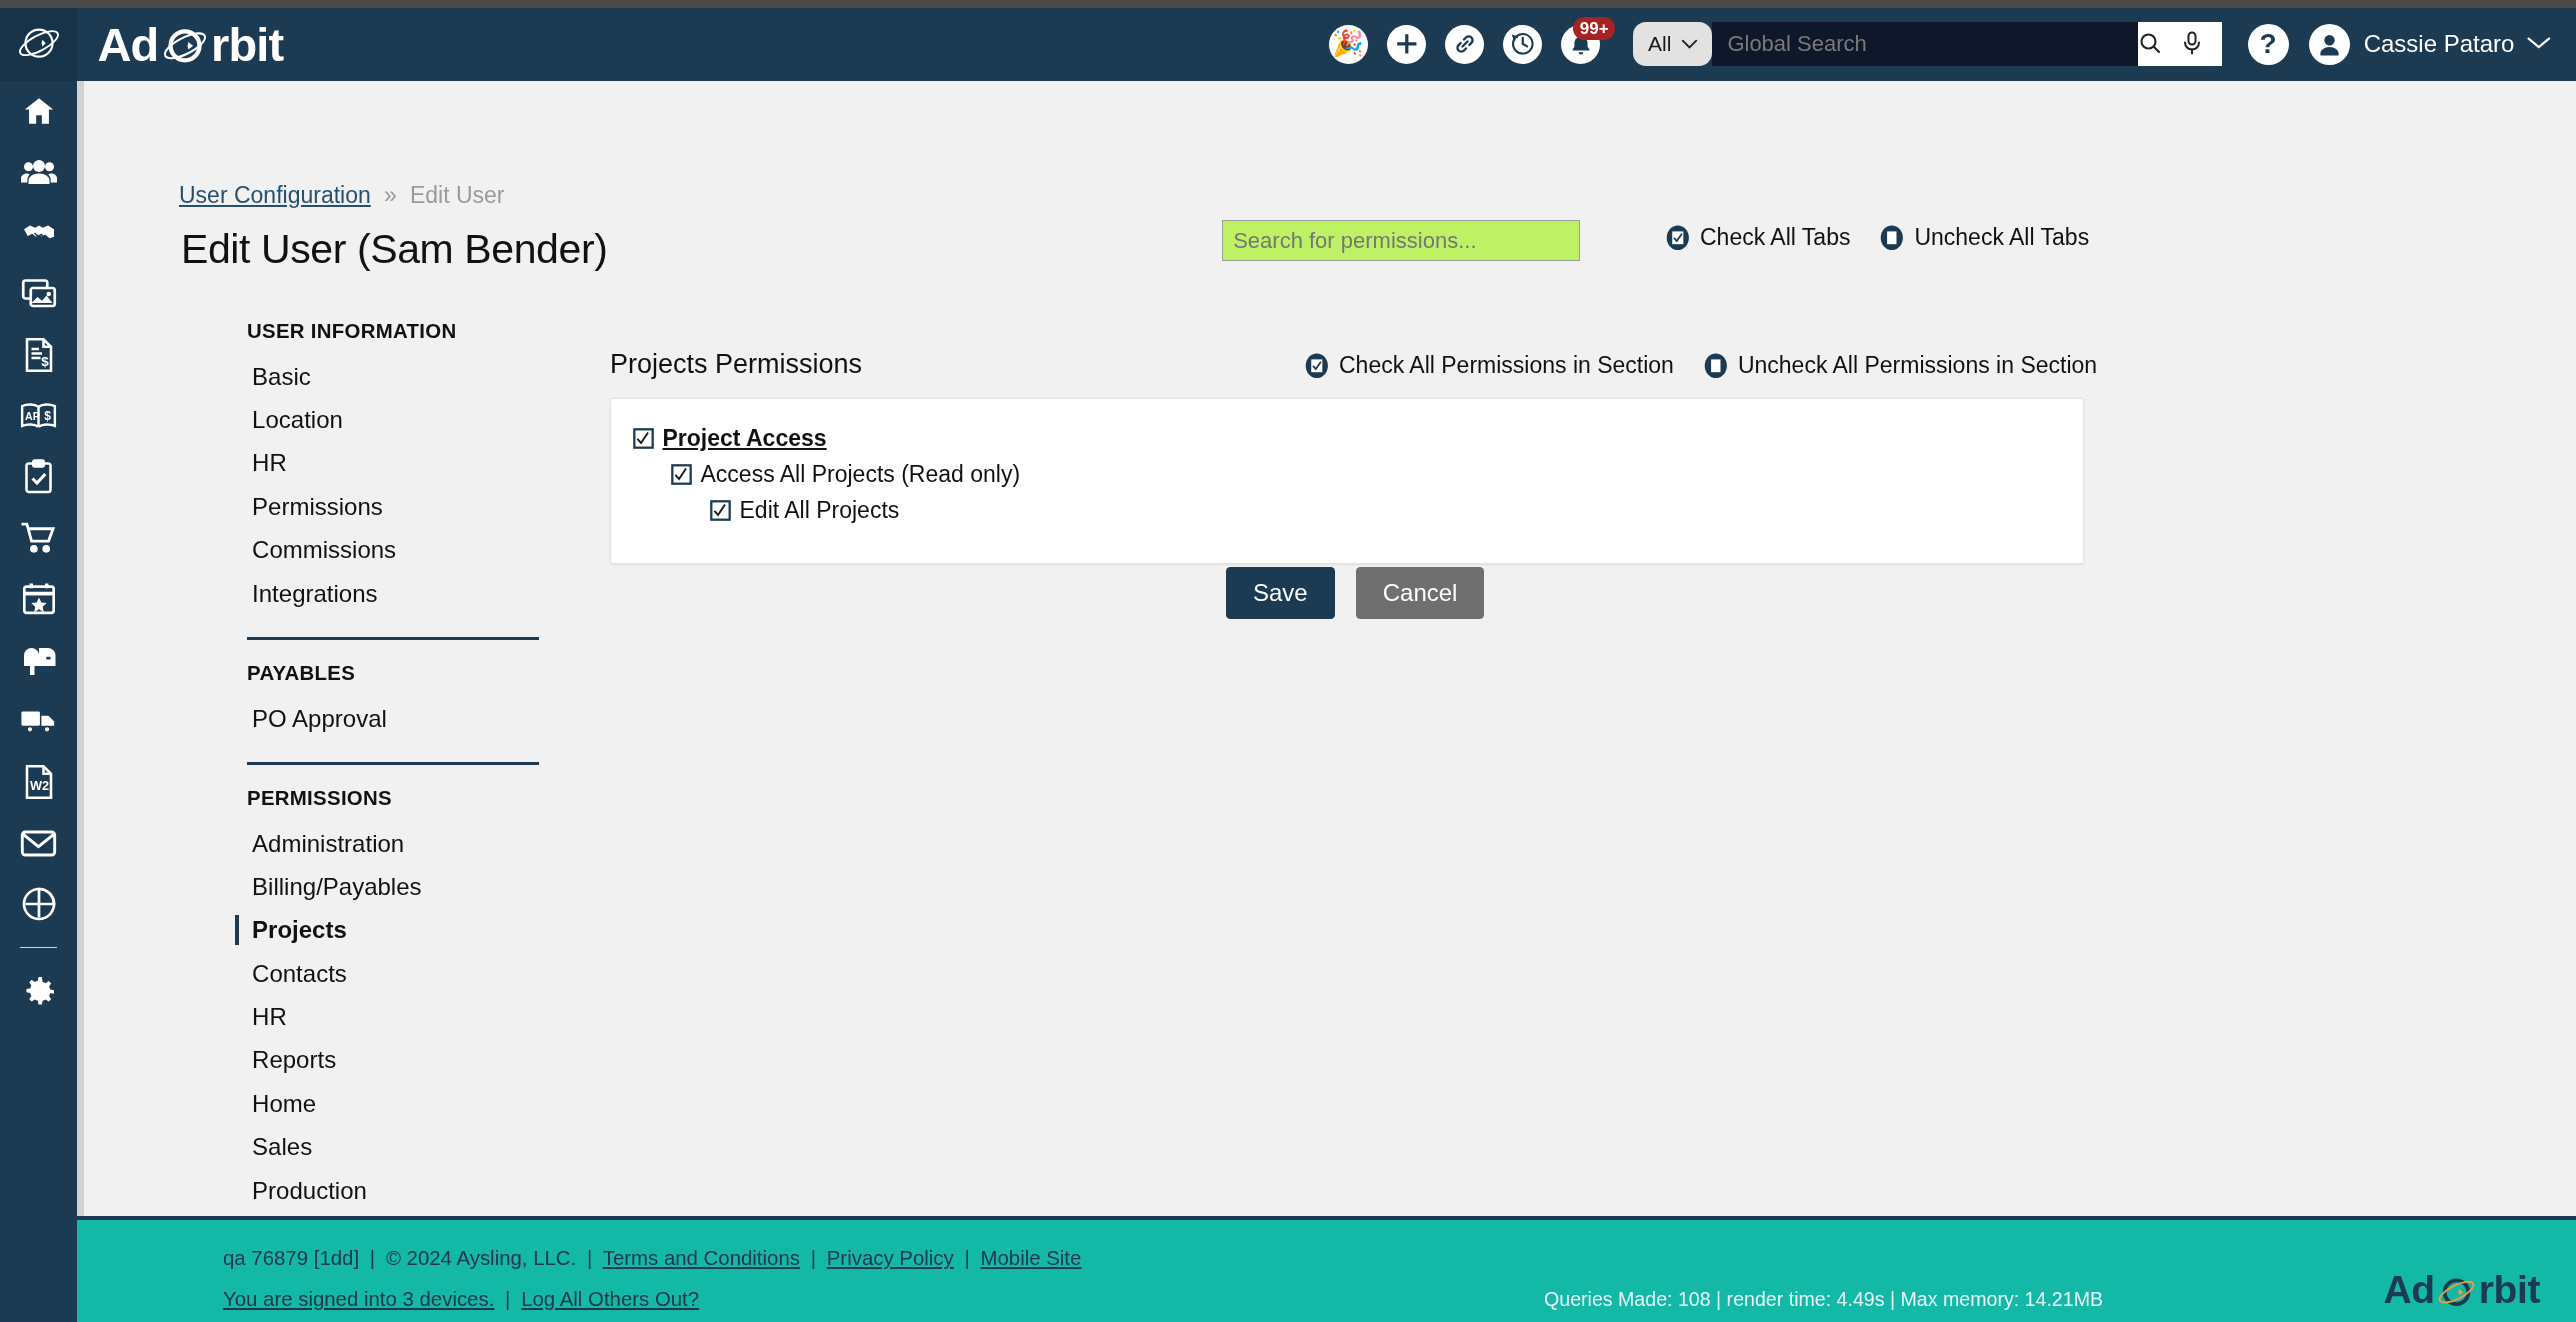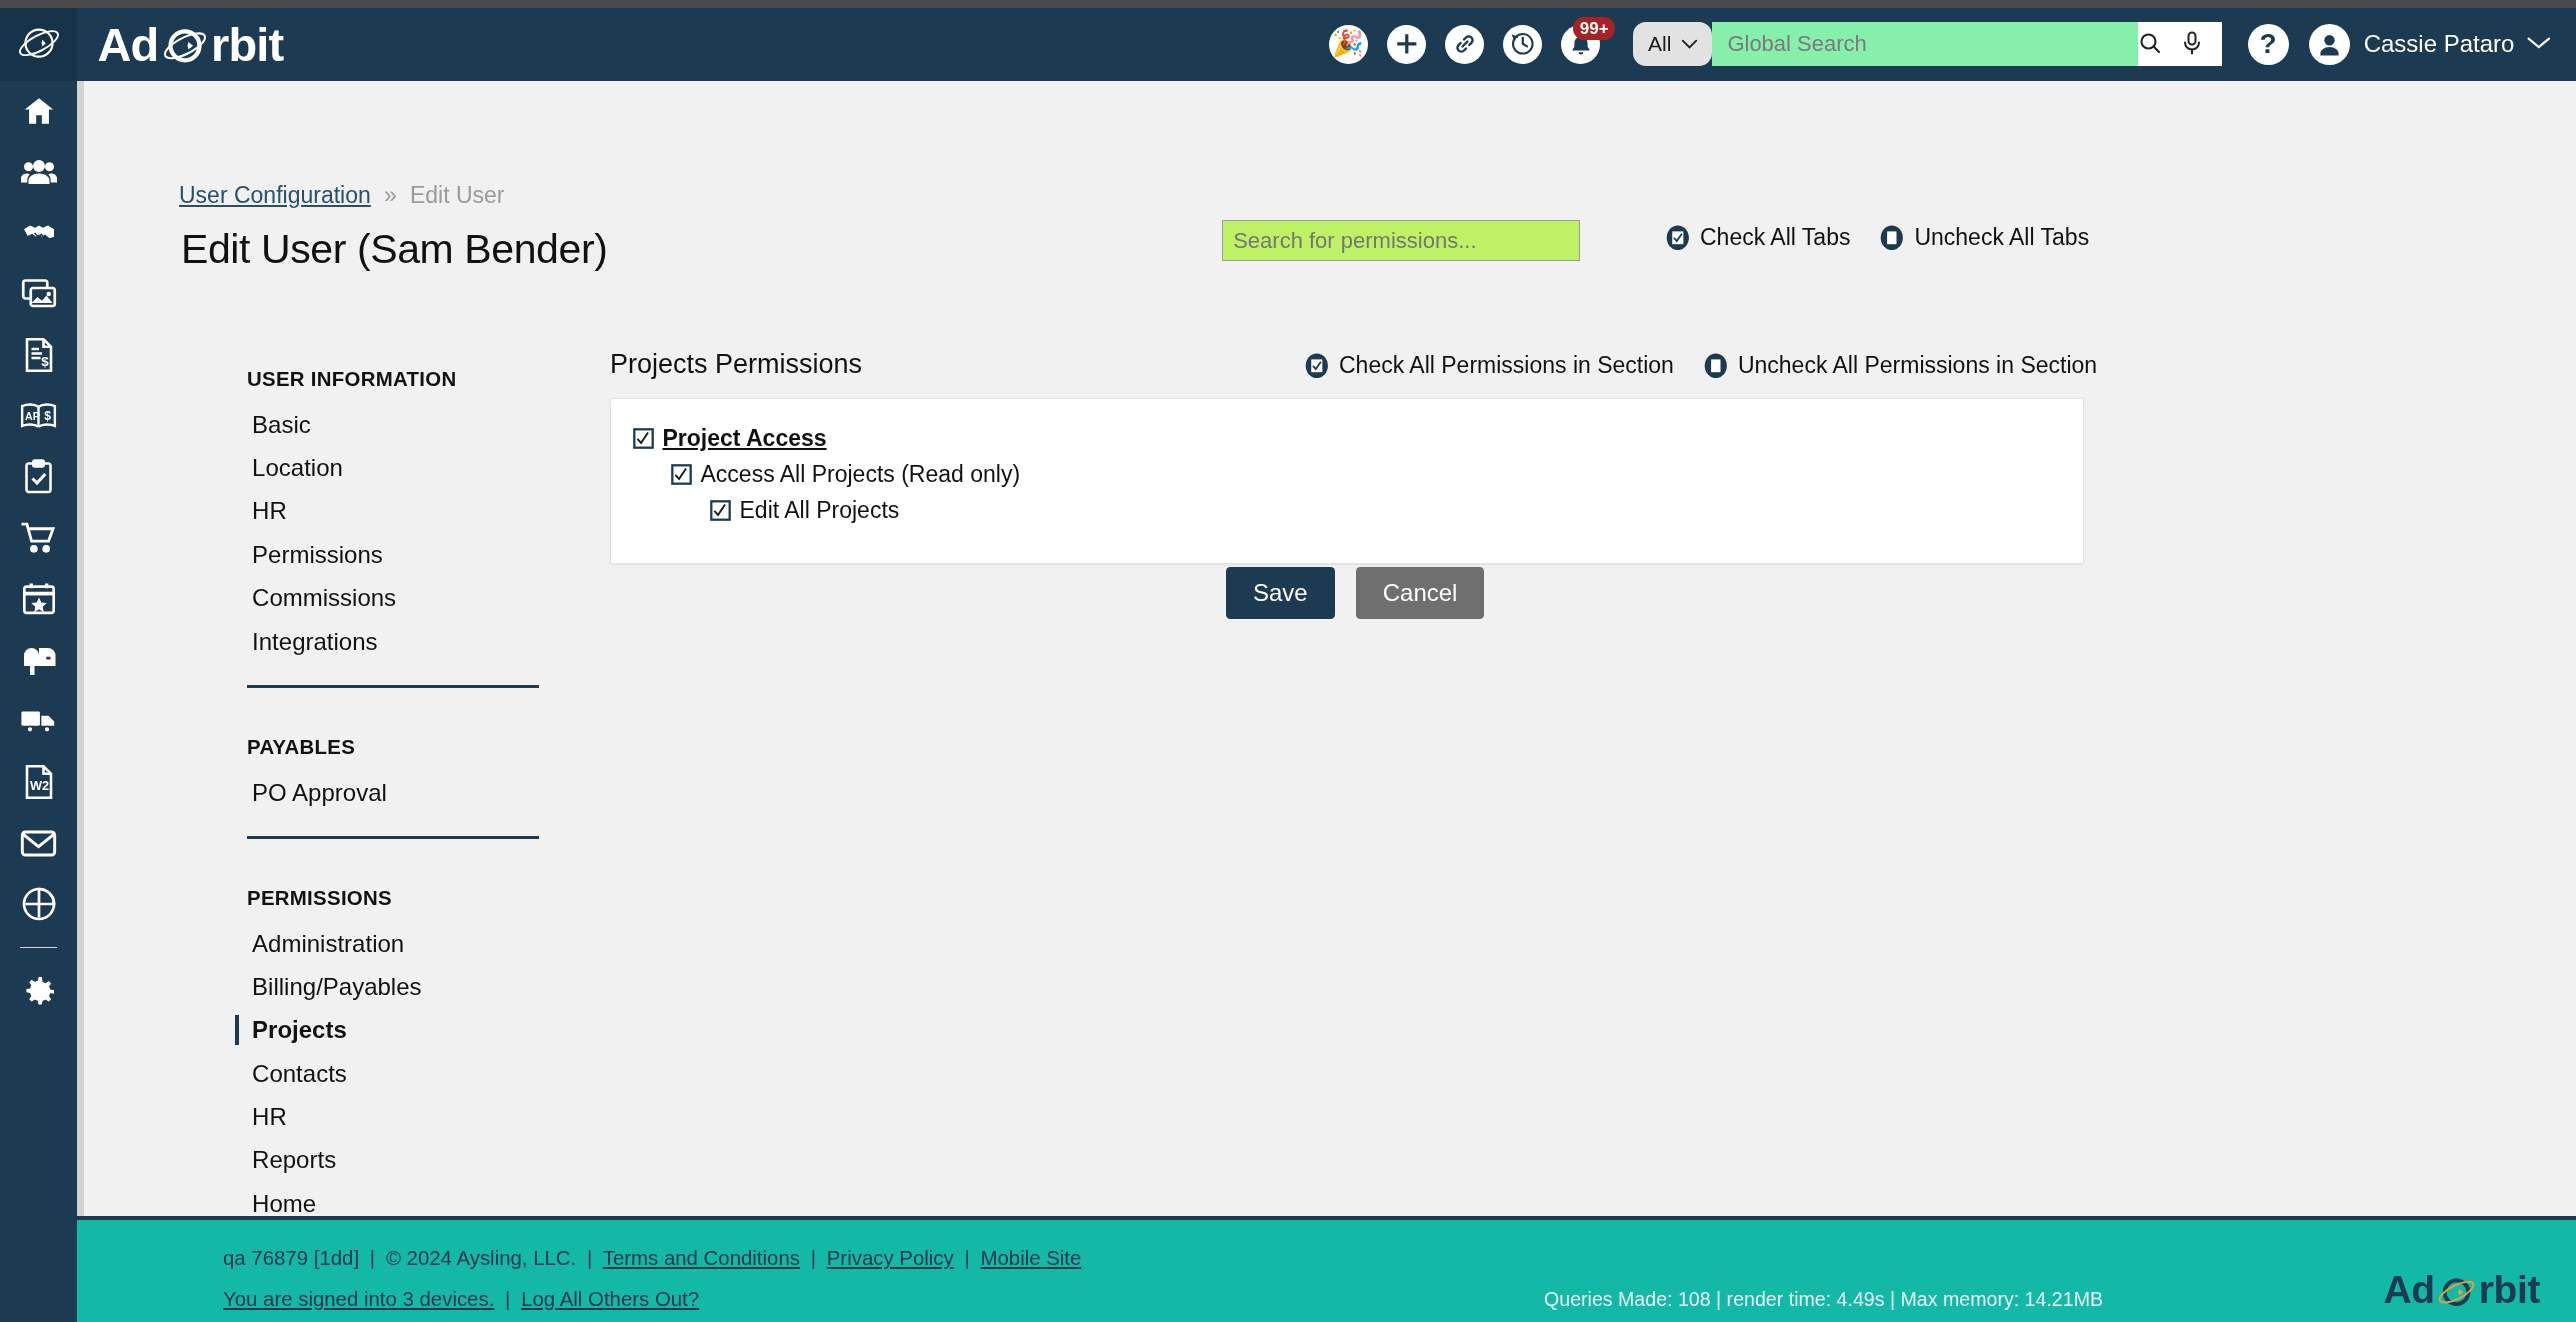--- a/index.html
+++ b/index.html
@@ -71,21 +71,21 @@
     border-radius: 851px; padding: 2.6px 6.8px 3.4px 6.8px;
     line-height: 1;
   }
   .searchwrap { display: flex; align-items: center; height: 44px; margin-right: 25.6px; margin-left: 13.6px; }
   .search-scope {
     background: #e2e2e2; color: #1a1a1a;
     height: 44px; display: flex; align-items: center; gap: 10.2px;
     padding: 0 13.6px 0 15.3px; font-size: 21px; border-radius: 13px;
   }
   .search-field {
-    background: #86efac; height: 44px; width: 426px;
+    background: #0f172a; height: 44px; width: 426px;
     display: flex; align-items: center;
     padding: 0 15.3px; font-size: 22px; color: #7a7a7a;
   }
   .search-acts { background: #fff; height: 44px; display: flex; align-items: center; gap: 19px; padding-right: 19px; }
   .helpbtn { width: 41px; height: 41px; border-radius: 50%; background:#fff; color:#1c3a51;
              display:flex; align-items:center; justify-content:center; font-size:28px; font-weight:bold;
              margin-right: 20.4px; cursor:pointer; flex:none; }
   .avatar { width: 41px; height: 41px; border-radius: 50%; background:#fff; color:#1c3a51;
             display:flex; align-items:center; justify-content:center; margin-right: 13.6px; flex:none; }
   .username { color:#fff; font-size: 24px; margin-right: 12px; white-space: nowrap; }
@@ -112,21 +112,21 @@
     padding: 0 10.2px;
     font-family: "Liberation Sans", sans-serif;
   }
   .perm-search::placeholder { color: #767676; }
 
   .tabs-toggle { position: absolute; top: 143px; left: 1588px; display: flex; align-items: center; gap: 29px; }
   .toggle-opt { display: flex; align-items: center; gap: 9.4px; font-size: 23px; color: #111; cursor: pointer; white-space: nowrap; }
 
   
   .leftnav { position: absolute; top: 239px; left: 170px; width: 294px; }
-  .nav-head { font-size: 20.4px; font-weight: bold; color: #111; letter-spacing: 0.3px; margin-bottom: 12px; margin-top: 48px; }
+  .nav-head { font-size: 20.4px; font-weight: bold; color: #111; letter-spacing: 0.3px; margin-bottom: 12px; }
   .nav-item { font-size: 24px; color: #111; padding: 7.7px 0 7.7px 0; cursor: pointer; position: relative; padding-left: 5.1px;}
   .nav-item.active { font-weight: bold; }
   .nav-item.active::before {
     content: ""; position: absolute; left: -12px; top: 6.8px; bottom: 6.8px; width: 4.3px; background: #1c3a51;
   }
   .nav-divider { height: 2.6px; background: #1c3a51; margin: 22px 0 22px 0; width: 292px; }
 
   
   .perm-header { position: absolute; top: 268px; left: 533px; font-size: 27px; color: #111; }
   .section-toggles { position: absolute; top: 271px; left: 1227px; display: flex; align-items: center; gap: 29px; }

